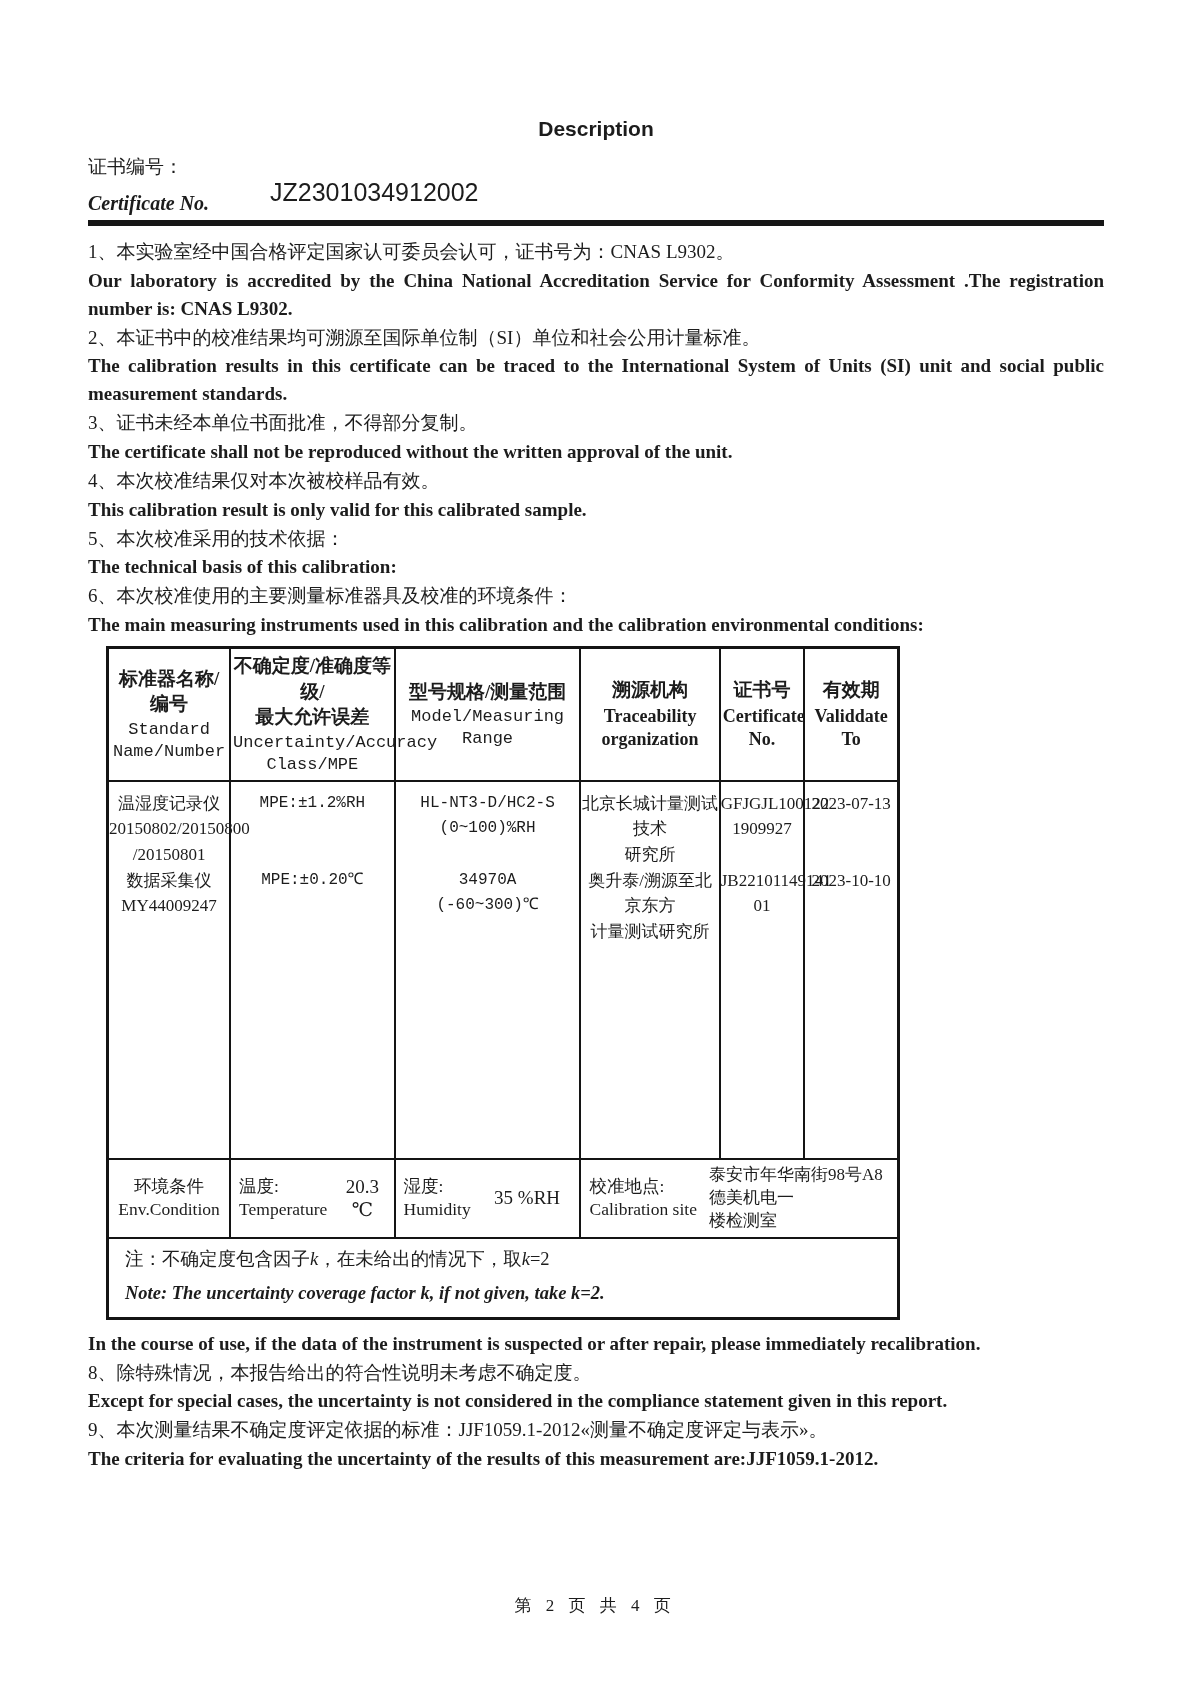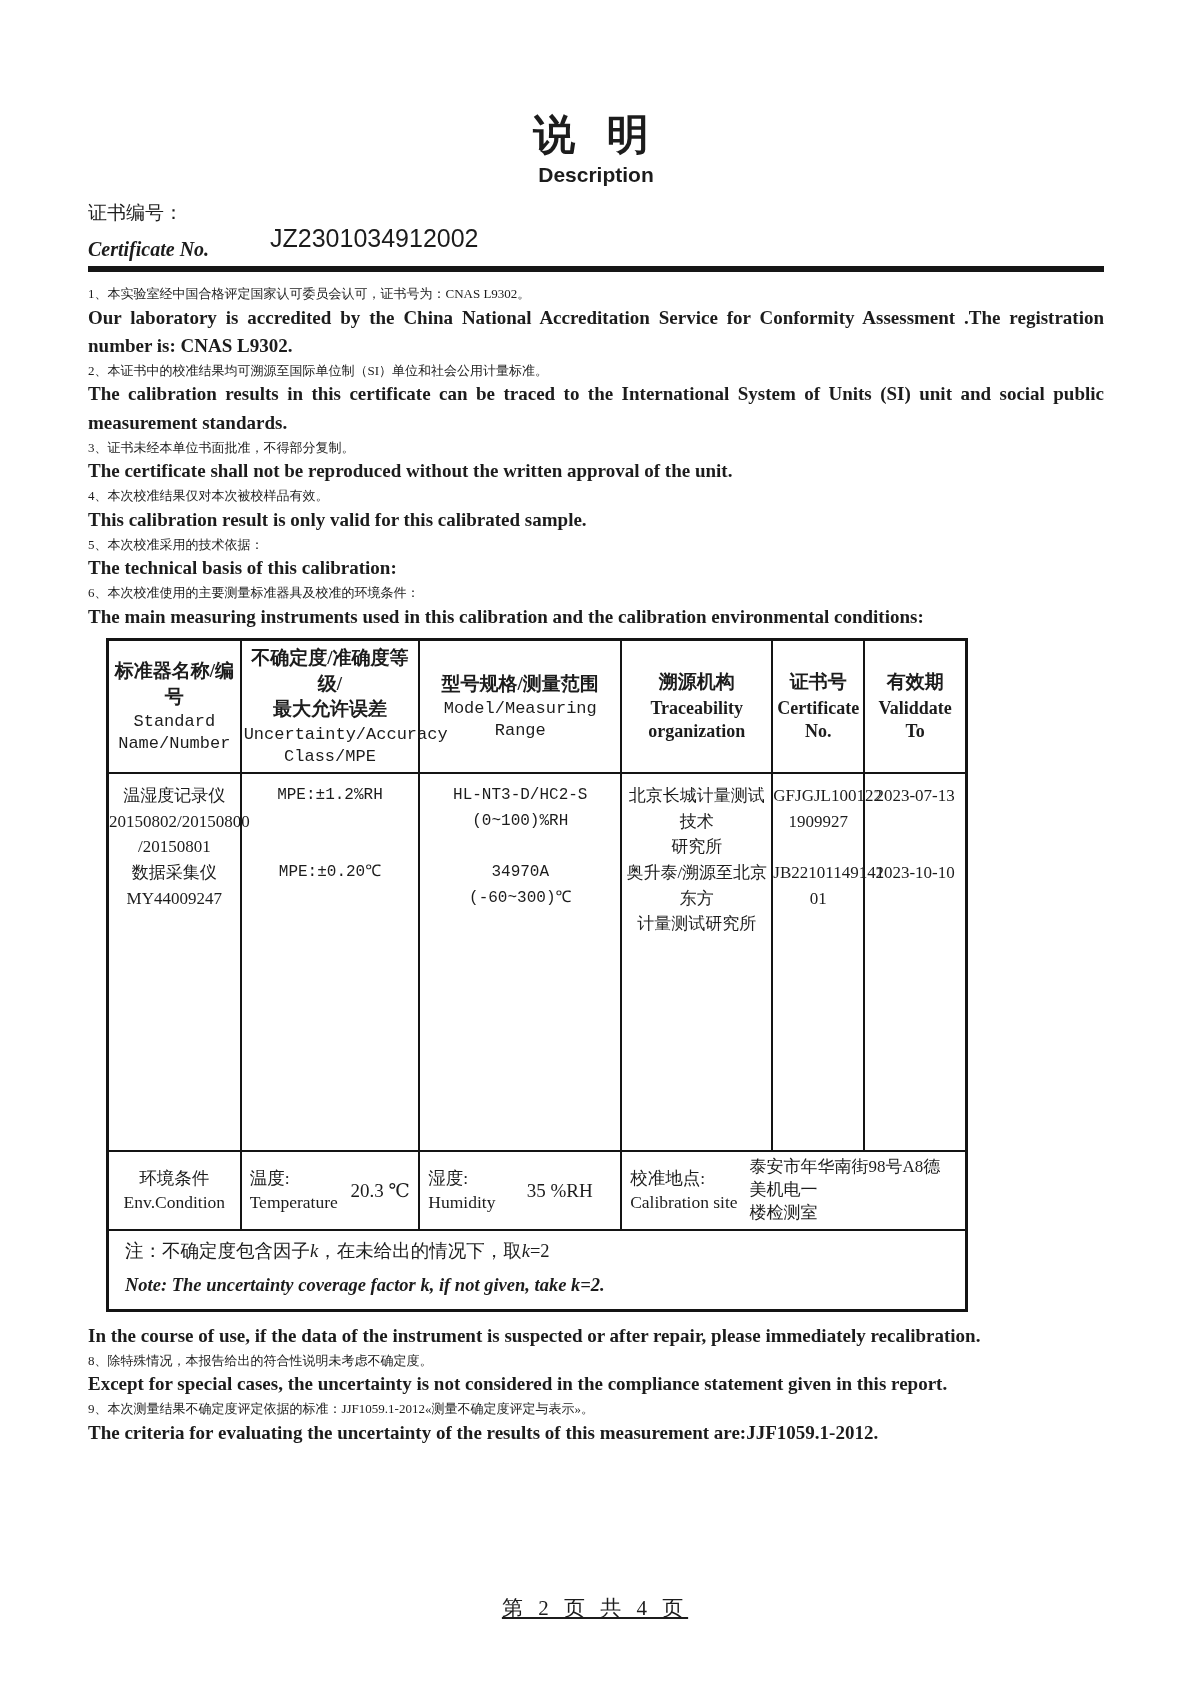--- a/index.html
+++ b/index.html
@@ -35,31 +35,31 @@
     font-family:"Liberation Sans","DejaVu Sans",sans-serif;
   }
   .rule {
     margin-top:2px; height:4px;
     border-top:4px solid #161616; border-bottom:2px solid #161616;
   }
 
   
   .items { margin-top:12px; }
   .item { margin-top:1px; }
-  .item-cn { font-size:13px; line-height:1.5; }
+  .item-cn { font-size:19px; line-height:1.5; }
   .item-en {
     font-size:19px; line-height:1.48; font-weight:700; 
     text-align:justify;
   }
   .item-extra { font-size:19px; line-height:1.5; font-weight:700; }
 
   
   .pre { white-space:pre-line; }
   table.std {
-    margin:7px 0 0 18px; width:862px;
+    margin:7px 0 0 18px; width:794px;
     border-collapse:collapse; table-layout:fixed;
     border:3px solid #141414;
   }
   table.std th, table.std td { border:2px solid #141414; vertical-align:middle; }
   col.c1{width:15.5%} col.c2{width:20.8%} col.c3{width:23.5%}
   col.c4{width:17.6%} col.c5{width:10.7%} col.c6{width:11.9%}
 
   th.hd { height:95px; text-align:center; font-weight:400; padding:4px 2px; }
   .h-cn { font-size:19px; font-weight:700; line-height:1.35; }
   .h-en.mono {
@@ -82,29 +82,28 @@
   .env-site-value { font-size:17px; line-height:1.35; text-align:left; flex:1 1 auto; }
 
   tr.note-row td { padding:8px 16px 10px 16px; }
   .note-cn { font-size:18.5px; line-height:1.4; }
   .note-cn .k { font-style:italic; font-family:"Liberation Serif",serif; }
   .note-en { font-size:18.5px; line-height:1.4; font-weight:700; font-style:italic; margin-top:8px; }
 
   
   .footer {
     position:absolute; left:0; right:0; top:1594px; text-align:center;
-    font-size:21px; letter-spacing:5px;text-decoration:underline;
+    font-size:17px; letter-spacing:5px;
   }
 </style>
 </head>
 <body>
 
 <div class="content">
 
-  <div class="title-cn">说 明</div>
   <div class="title-en">Description</div>
 
   <div class="cert-block">
     <div class="cert-label-cn">证书编号：</div>
     <div class="cert-label-en">Certificate No.</div>
     <div class="cert-value">JZ2301034912002</div>
   </div>
 
   <div class="rule"></div>
 

